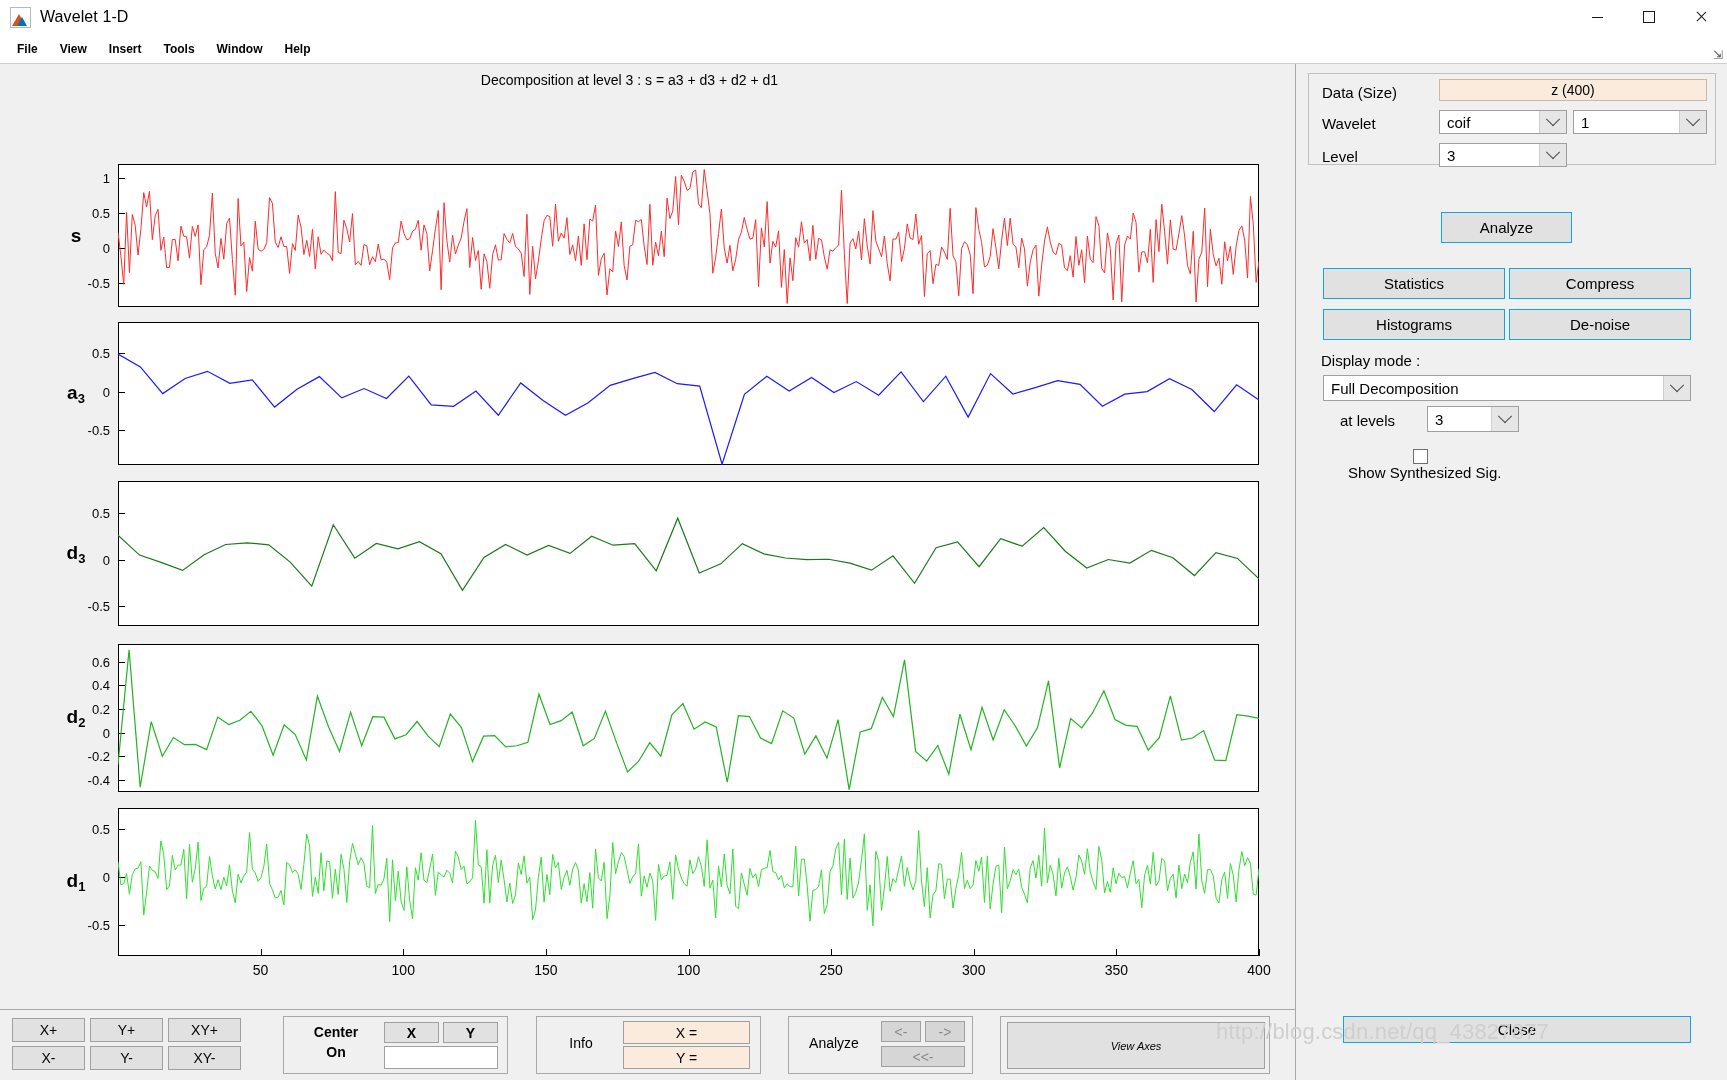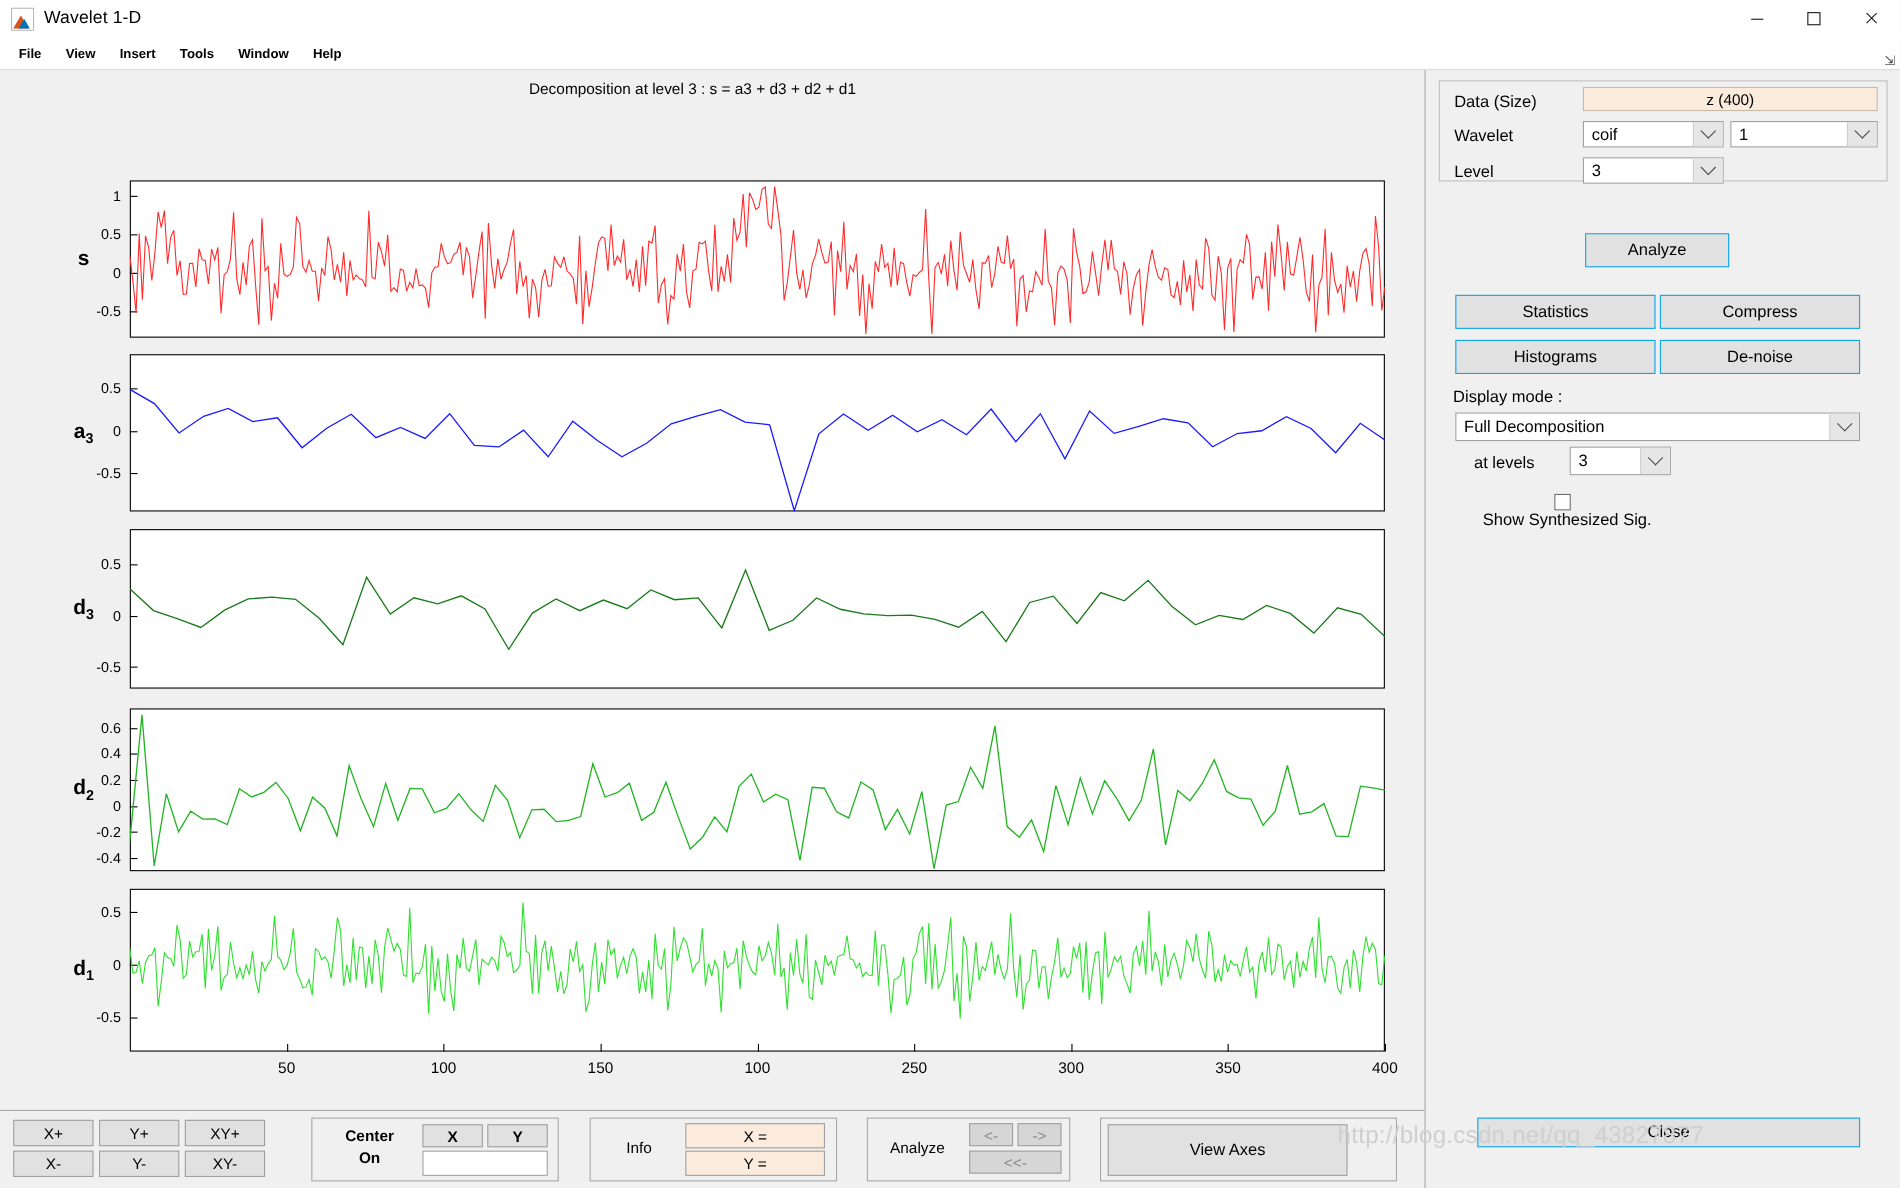--- a/index.html
+++ b/index.html
@@ -294,21 +294,21 @@
       </div>
 
       <div class="panel" style="left:788px;top:6px;width:185px;height:58px;">
         <div class="plabel" style="left:6px;top:18px;width:78px;">Analyze</div>
         <div class="tbtn dis" style="left:92px;top:4px;width:40px;height:21px;">&lt;-</div>
         <div class="tbtn dis" style="left:136px;top:4px;width:40px;height:21px;">-&gt;</div>
         <div class="tbtn dis" style="left:92px;top:29px;width:84px;height:21px;">&lt;&lt;-</div>
       </div>
 
       <div class="panel" style="left:1000px;top:6px;width:270px;height:58px;">
-        <div class="tbtn" style="left:6px;top:5px;width:218px;height:47px;font-size:15px;">View Axes</div>
+        <div class="tbtn" style="left:6px;top:5px;width:258px;height:47px;font-size:11px;font-style:italic;">View Axes</div>
       </div>
 
     </div>
   </div>
 
   <div class="right-col">
 
     <div class="rp-frame" style="left:12px;top:9px;width:408px;height:92px;"></div>
 
     <div class="rlabel" style="left:26px;top:20px;">Data  (Size)</div>

